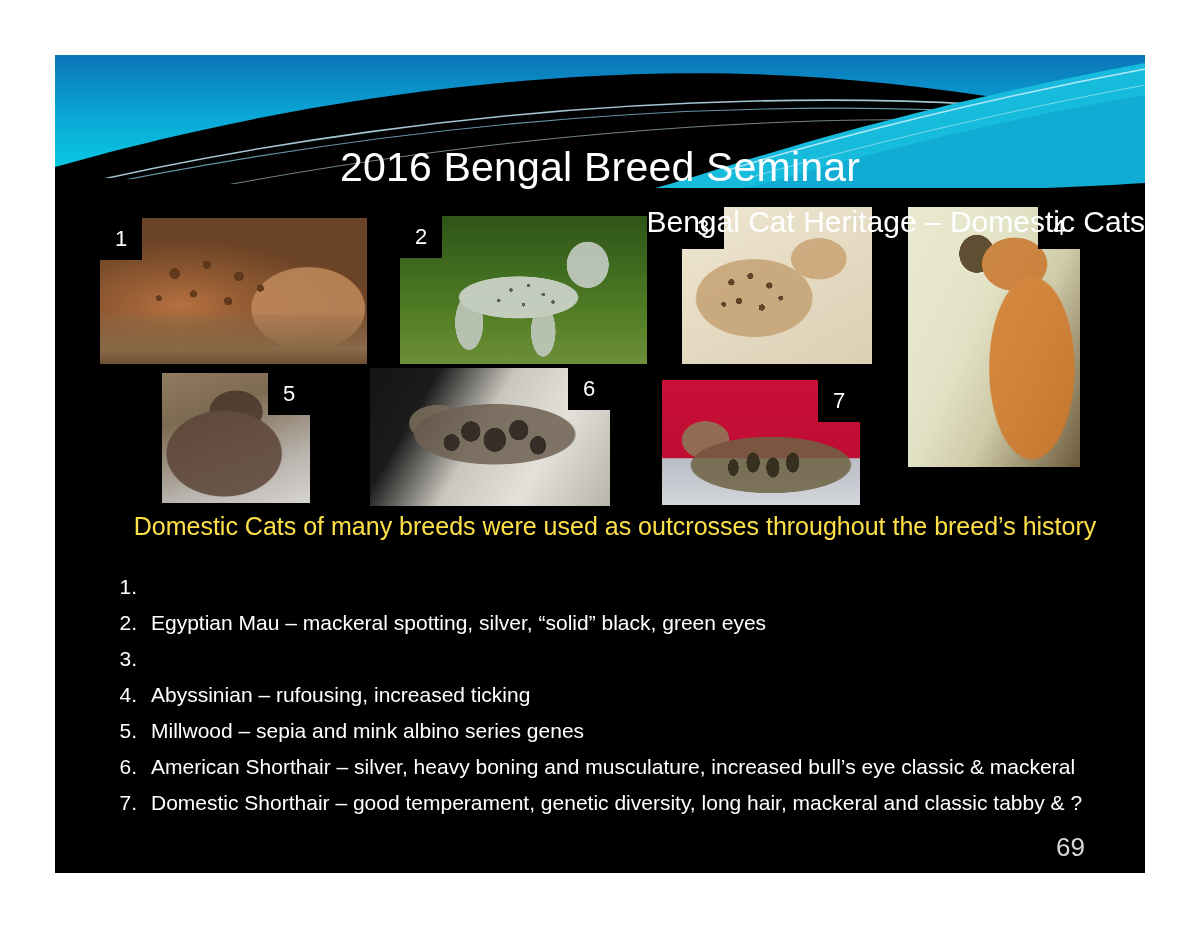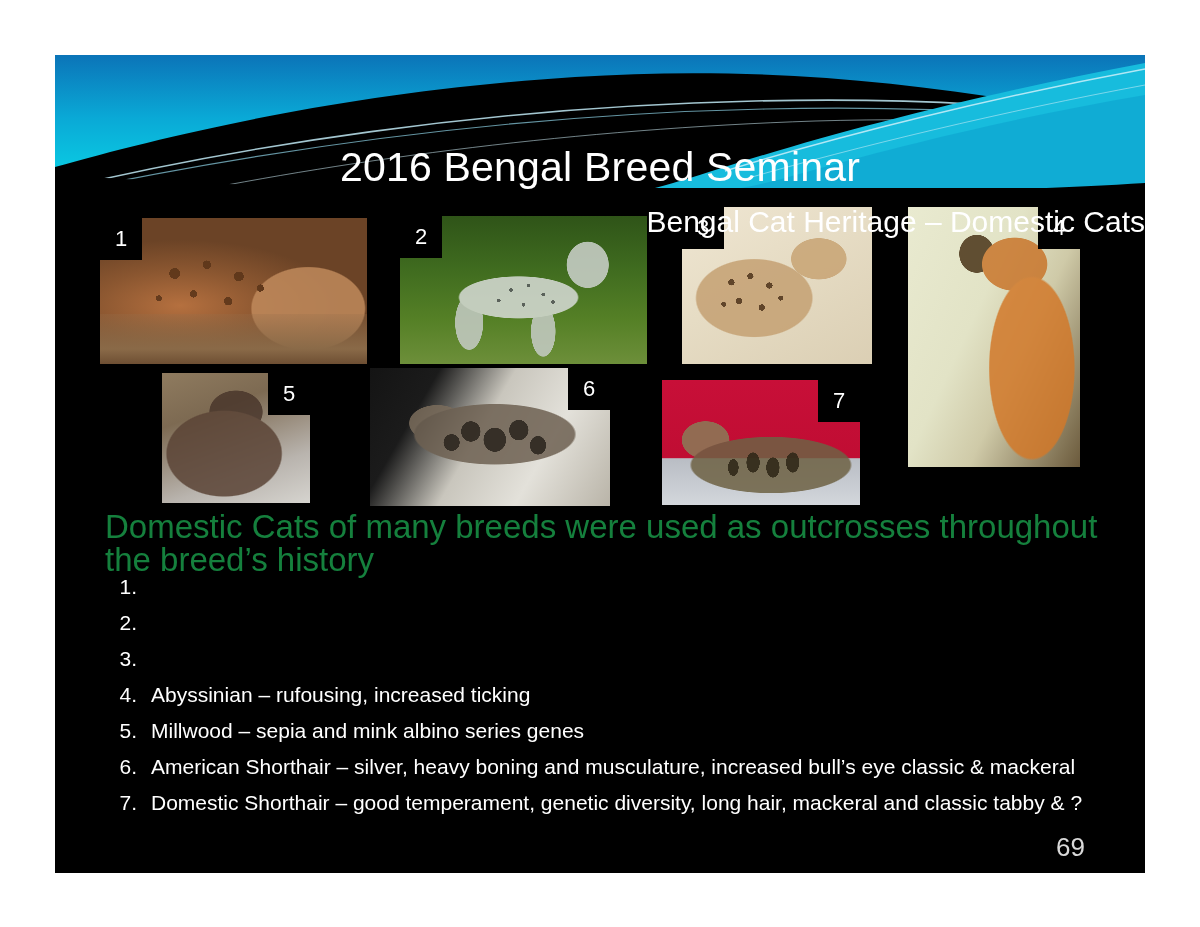--- a/index.html
+++ b/index.html
@@ -84,23 +84,24 @@
     position: absolute; inset: 0;
     opacity: .85;
   }
 
   
   #lead {
     position: absolute;
     left: 50px;
     top: 455px;
     width: 1020px;
-    color: #15803d;
-    font-size: 33px;
+    color: #fde047;
+    font-size: 25px;
     line-height: 33px;
+    text-align: center;
   }
   #lead .l2 { display: block; padding-left: 45px; }
 
   #list {
     position: absolute;
     left: 40px;
     top: 520px;
     width: 1040px;
     color: #ffffff;
     font-size: 21px;
@@ -287,20 +288,21 @@
   <div id="lead">
     <span>Domestic Cats of many breeds were used as outcrosses throughout the breed’s history</span>
   </div>
 
   <div id="list">
     <div class="li">
       <span class="num">1.</span>
     </div>
     <div class="li">
       <span class="num">2.</span>
+      <span class="txt">Egyptian Mau –  mackeral spotting, silver, “solid” black, green eyes</span>
     </div>
     <div class="li">
       <span class="num">3.</span>
     </div>
     <div class="li">
       <span class="num">4.</span>
       <span class="txt">Abyssinian – rufousing, increased ticking</span>
     </div>
     <div class="li">
       <span class="num">5.</span>

